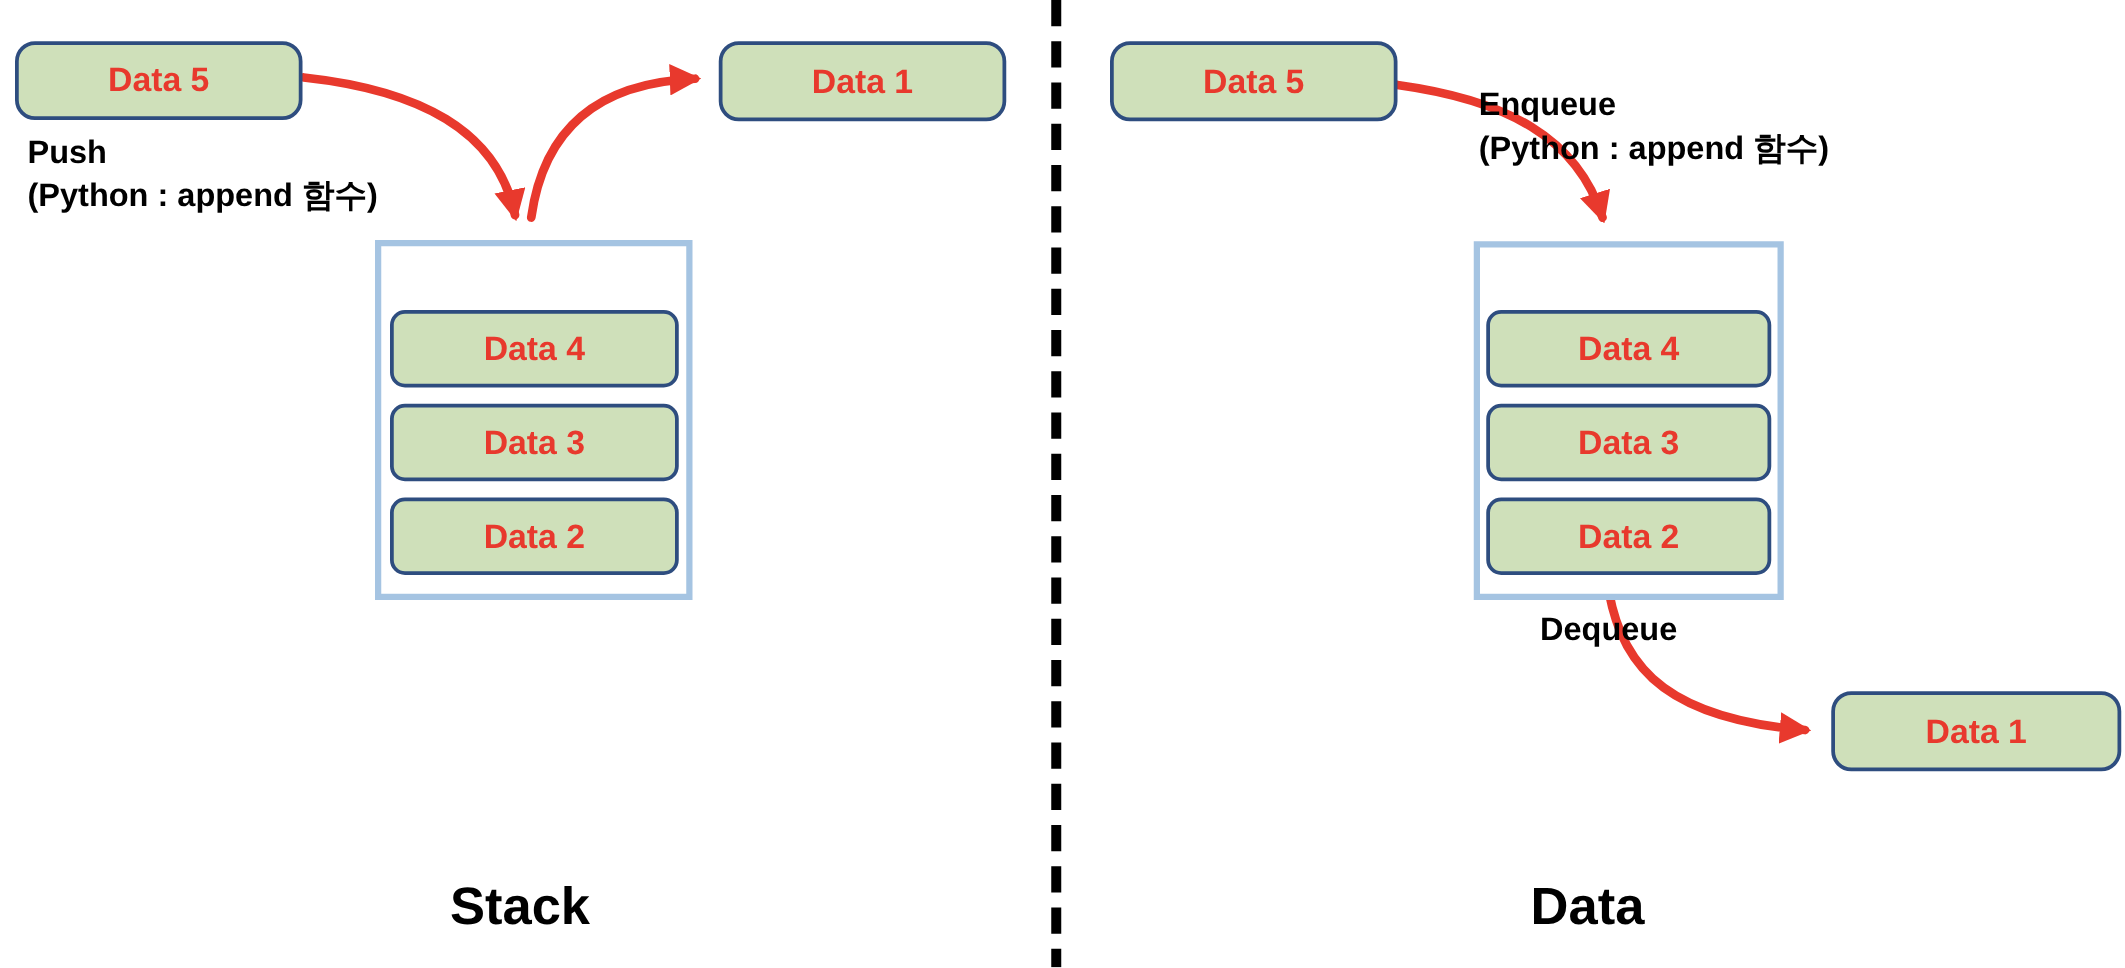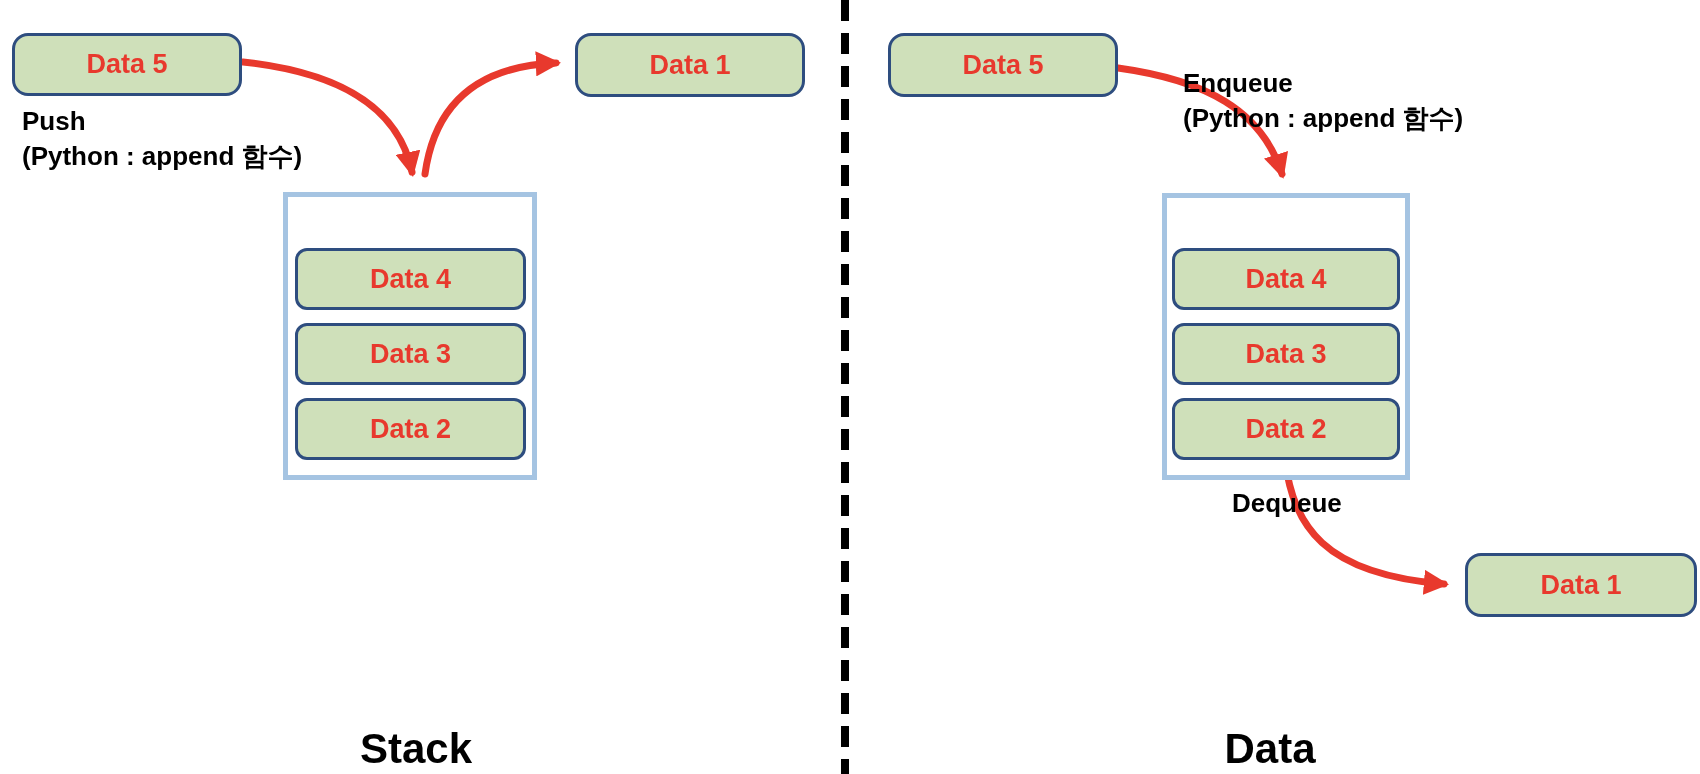--- a/index.html
+++ b/index.html
@@ -34,37 +34,37 @@
     border:3px solid var(--box-border);
     border-radius:16px;
     display:flex;align-items:center;justify-content:center;
     color:var(--box-text);
     font-size:27px;font-weight:700;
   }
   .container-box{
     position:absolute;
     background:var(--bg);
     border:5px solid var(--container-border);
+    margin-left:17px;
   }
   .container-box .data-box{
     border-radius:12px;
   }
   .action-label{
     position:absolute;
     color:var(--label-text);
     font-size:26px;font-weight:700;line-height:35px;
     white-space:nowrap;
   }
   .section-title{
     position:absolute;
     transform:translateX(-50%);
     color:var(--label-text);
     font-size:42px;font-weight:600;line-height:1.2;
     white-space:nowrap;
-    margin-top:24px;
   }
 </style>
 </head>
 <body>
 
 <div class="canvas">
 
   <svg class="arrow-layer" viewBox="0 0 1700 774">
     <defs>
       <marker id="ah" viewBox="0 0 10 10" refX="8" refY="5" markerWidth="3.6" markerHeight="3.6" orient="auto-start-reverse" markerUnits="strokeWidth">

